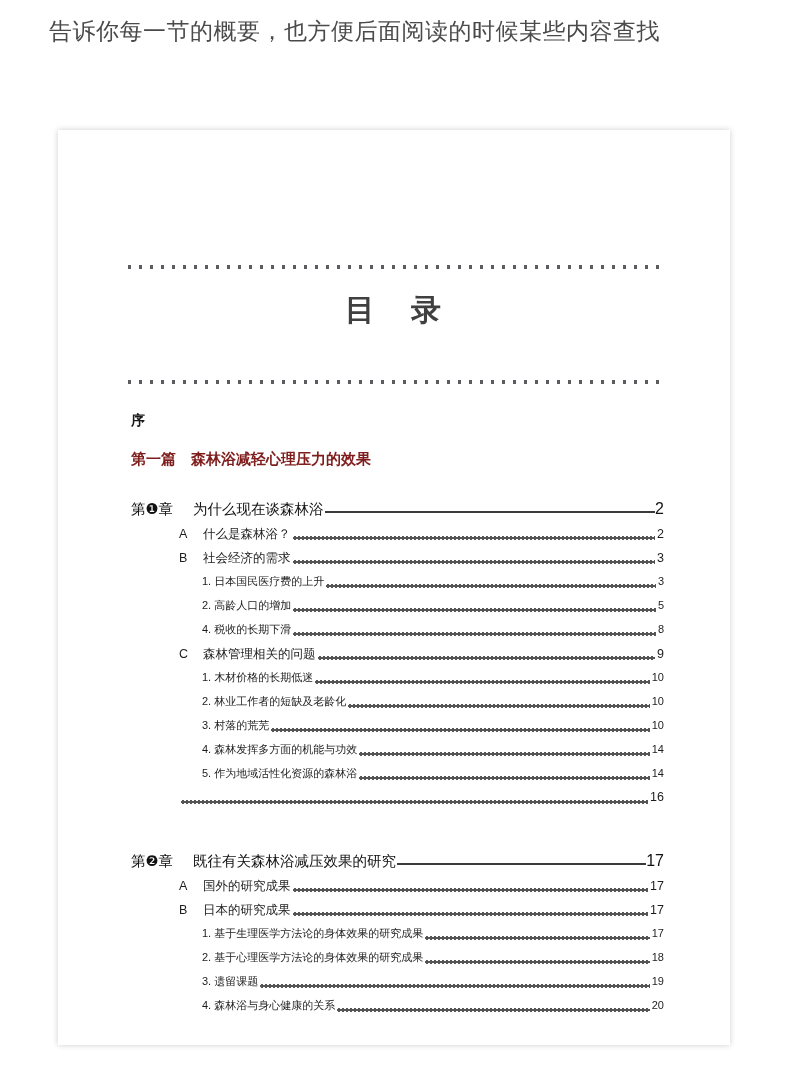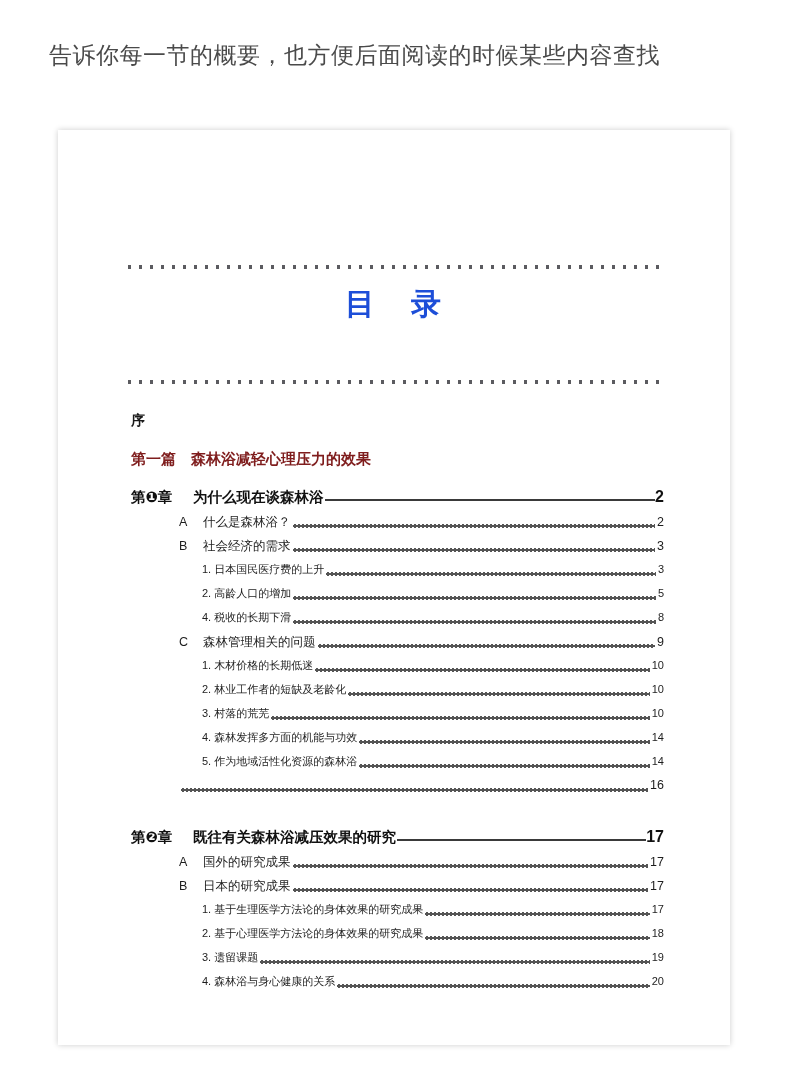--- a/index.html
+++ b/index.html
@@ -10,21 +10,21 @@
   body {
     width: 790px;
     height: 1070px;
     position: relative;
     font-family: "Liberation Sans", "DejaVu Sans", sans-serif;
     overflow: hidden;
   }
   .caption {
     position: absolute;
     left: 0;
-    top: 40px;
+    top: 16px;
     width: 709px;
     text-align: center;
     font-size: 23px;
     color: #4a4a4a;
     letter-spacing: 0.5px;
     font-family: "Liberation Sans", "DejaVu Sans", sans-serif;
   }
   .page {
     position: absolute;
     left: 58px;
@@ -51,26 +51,26 @@
     background-size: 11px 4px;
     background-repeat: repeat-x;
     background-position: 0 0;
   }
   .rule-top { top: 135px; }
   .rule-bottom { top: 250px; }
 
   .toc-title {
     position: absolute;
     left: 0;
-    top: 154px;
+    top: 160px;
     width: 540px;
     text-align: center;
     font-size: 30px;
     font-weight: bold;
-    color: #1d4ed8;
+    color: #404040;
     letter-spacing: 2px;
   }
   .toc-title .gap { display: inline-block; width: 34px; }
 
   
   .preface {
     position: absolute;
     left: 7px;
     top: 282px;
     font-size: 14px;
@@ -115,23 +115,24 @@
   .toc-row .pg {
     flex: 0 0 auto;
     text-align: right;
     white-space: pre;
   }
 
   
   .lvl-chapter {
     height: 26px;
     font-size: 14.5px;
-    font-weight: bold;
+    font-weight: normal;
     color: #111;
     padding-left: 7px;
+    margin-top: 12px;
   }
   .lvl-chapter .num {
     display: inline-block;
     width: 62px;
   }
   .lvl-chapter .filler {
     height: 2px;
     background: #3a3a3a;
     margin: 0 0 0 1px;
     align-self: center;

